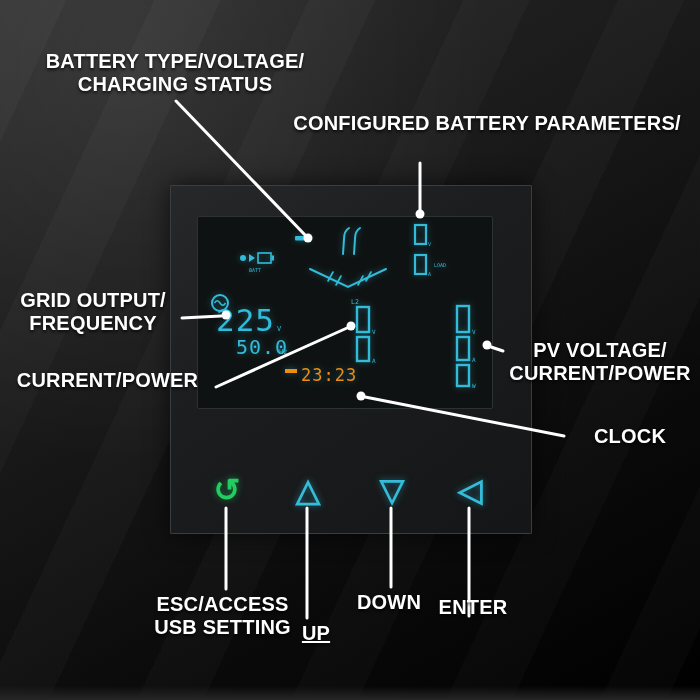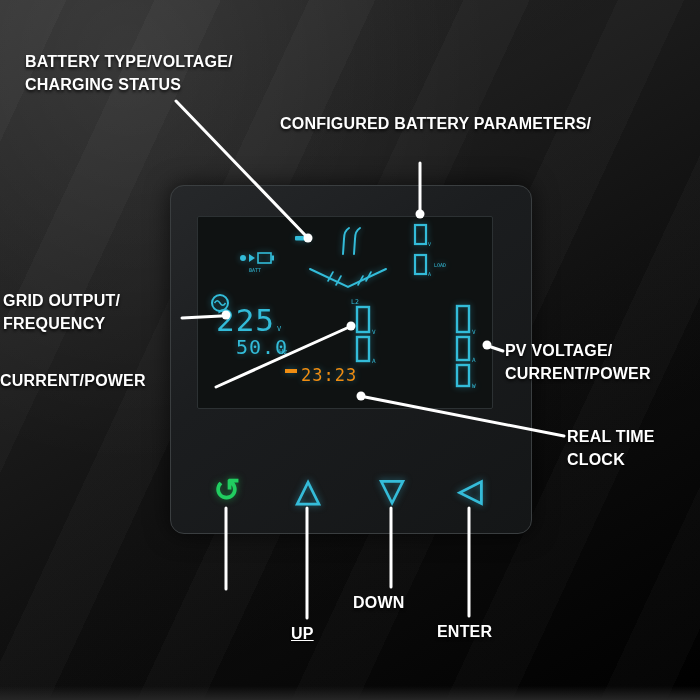--- a/index.html
+++ b/index.html
@@ -10,37 +10,37 @@
       radial-gradient(ellipse at 18% 8%, rgba(255,255,255,0.08), rgba(0,0,0,0) 45%),
       repeating-linear-gradient(115deg, rgba(255,255,255,0.02) 0 60px, rgba(0,0,0,0.05) 60px 140px),
       linear-gradient(150deg, #2f2f2f 0%, #202020 28%, #141414 52%, #0a0a0a 72%, #000 100%);
   }
   .floor { position:absolute; left:0; bottom:0; width:700px; height:14px;
     background:linear-gradient(to top,#262626,rgba(0,0,0,0)); }
 
   
   .panel { position:absolute; left:170px; top:185px; width:360px; height:347px;
     background:linear-gradient(145deg,#26282a 0%, #1b1d1f 40%, #141617 100%);
-    border:1px solid #3a3e40; border-radius:14px; box-shadow:0 0 25px rgba(0,0,0,0.65); z-index:1; }
+    border:1px solid #3a3e40; border-radius:1px; box-shadow:0 0 25px rgba(0,0,0,0.65); z-index:1; }
   .lcd { position:absolute; left:26px; top:30px; width:294px; height:191px;
     background:#0f1212; border:1px solid #2c3133; border-radius:2px; }
   .lcd-svg { position:absolute; inset:0; filter:drop-shadow(0 0 3px rgba(45,185,215,0.45)); }
   .lcd-svg text { font-family:"DejaVu Sans Mono", monospace; }
   .seg { letter-spacing:1px; }
 
   .btn { position:absolute; transform:translate(-50%,-50%); font-size:32px; font-weight:bold;
     color:#35bcd9; text-shadow:0 0 7px rgba(53,188,217,0.55); line-height:1; cursor:pointer; }
   .btn.esc { color:#21cd60; text-shadow:0 0 7px rgba(33,205,96,0.55); }
 
   
   .callouts { position:absolute; left:0; top:0; z-index:2; pointer-events:none; }
 
   
-  .label { position:absolute; z-index:3; color:#ffffff; font-weight:bold; font-size:16px;
-    line-height:23px; text-align:left; letter-spacing:0.2px;
+  .label { position:absolute; z-index:3; color:#ffffff; font-weight:bold; font-size:20px;
+    line-height:23px; text-align:center; letter-spacing:0.2px;
     text-shadow:0 2px 3px rgba(0,0,0,0.75); }
   .label .ln { display:block; }
 </style>
 </head>
 <body>
 
 <div class="stage">
 
   <div class="panel">
     <div class="lcd">
@@ -156,31 +156,34 @@
   <div class="label" style="left:0px; top:369px; width:215px;">
     <span class="ln">CURRENT/POWER</span>
   </div>
 
   <div class="label" style="left:505px; top:339px; width:190px;">
     <span class="ln">PV VOLTAGE/</span>
     <span class="ln">CURRENT/POWER</span>
   </div>
 
   <div class="label" style="left:567px; top:425px; width:126px;">
-    <span class="ln">REAL TIME</span>
     <span class="ln">CLOCK</span>
   </div>
 
+  <div class="label" style="left:150px; top:593px; width:145px;">
+    <span class="ln">ESC/ACCESS</span>
+    <span class="ln">USB SETTING</span>
+  </div>
 
   <div class="label" style="left:291px; top:622px; width:50px;text-decoration:underline;">
     <span class="ln">UP</span>
   </div>
 
   <div class="label" style="left:353px; top:591px; width:72px;">
     <span class="ln">DOWN</span>
   </div>
 
-  <div class="label" style="left:437px; top:620px; width:72px;">
+  <div class="label" style="left:437px; top:596px; width:72px;">
     <span class="ln">ENTER</span>
   </div>
 
   <div class="floor"></div>
 </div>
 
 </body></html>

